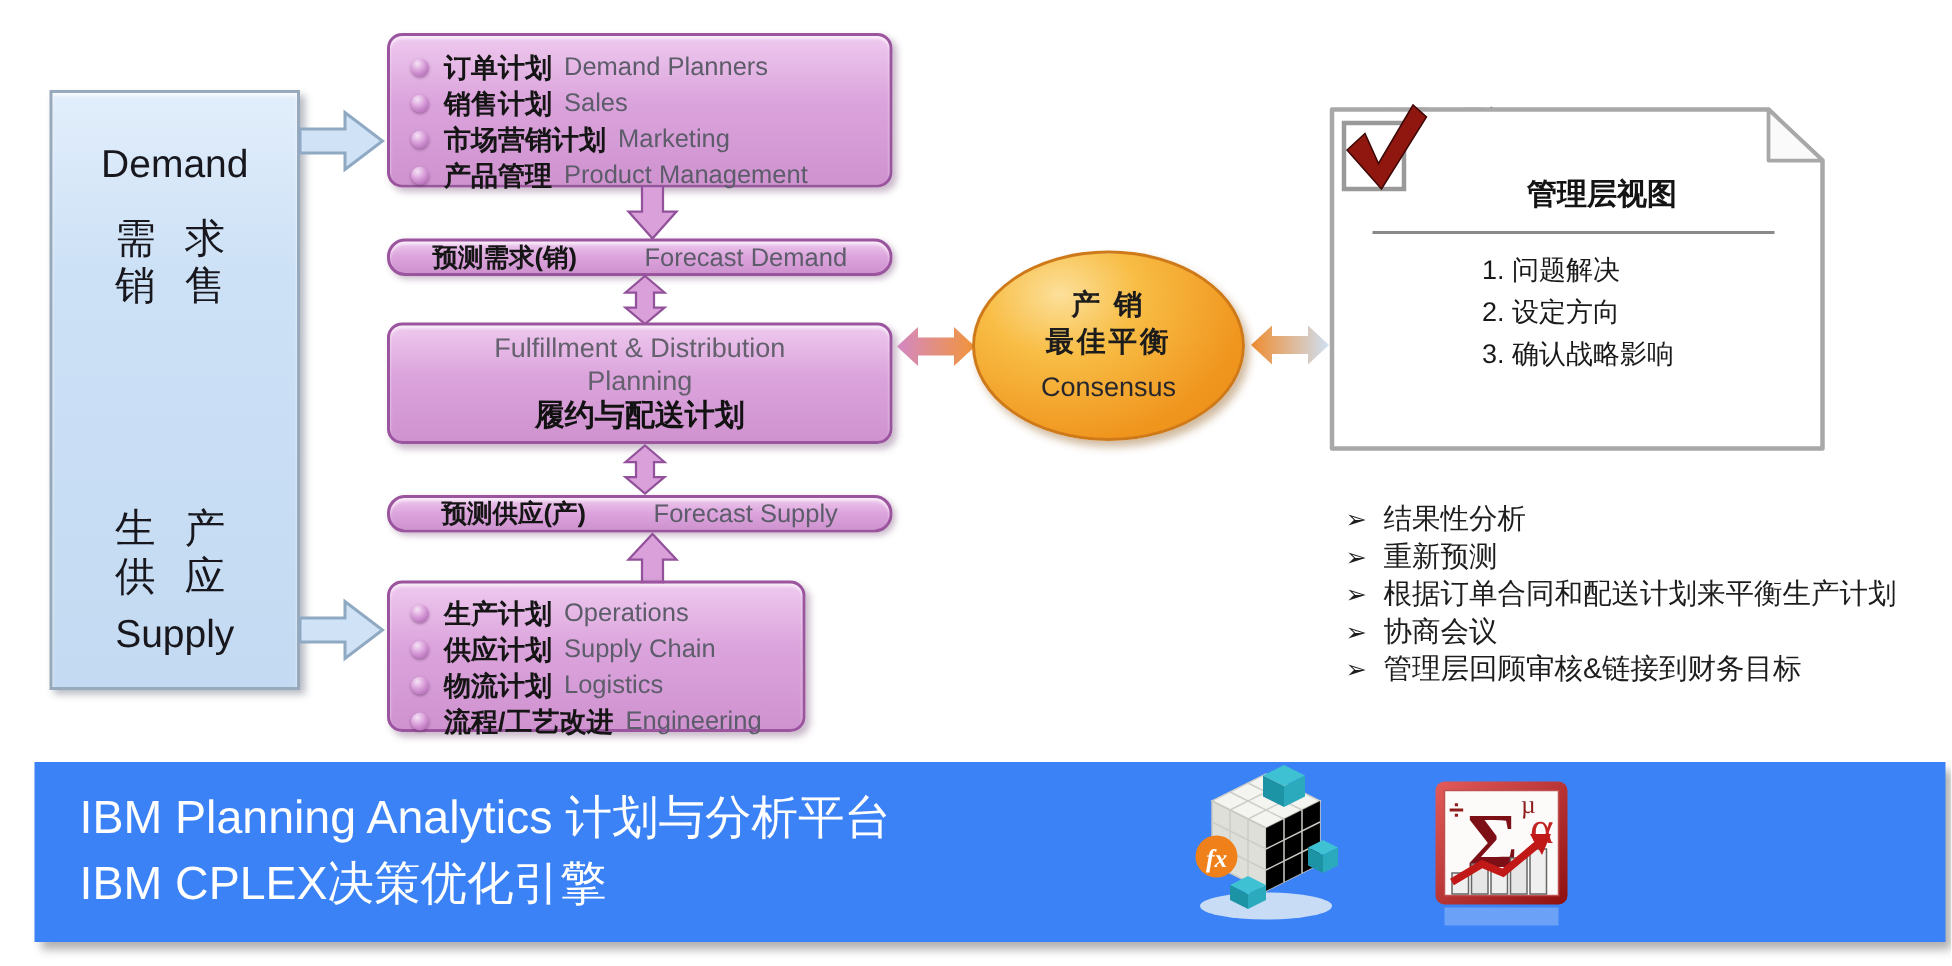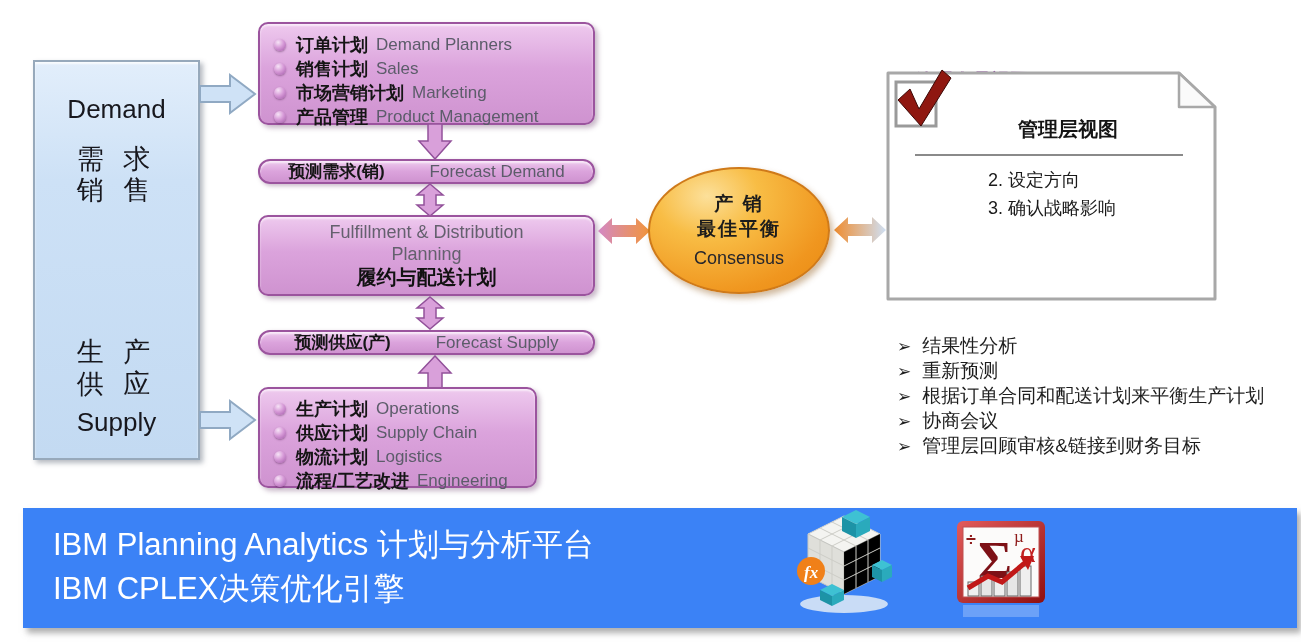--- a/index.html
+++ b/index.html
@@ -214,20 +214,21 @@
     <path d="M294,4 L294,38 L330,38 Z" fill="#fafafa" stroke="#a8a8a8" stroke-width="2.5" stroke-linejoin="round"></path>
   </svg>
   <svg class="abs" style="left:890px; top:68px" width="66" height="66">
     <rect x="6" y="14" width="40" height="44" fill="#ffffff" stroke="#9a9a9a" stroke-width="3"></rect>
     <polygon points="8,32 20,21 29,41 52,2 61,10 31,58" fill="#8f1710" stroke="#3c0705" stroke-width="1"></polygon>
   </svg>
   <div class="abs card-title">管理层视图</div>
   <div class="abs card-sep"></div>
   <div class="abs card-list">
     <div style="align-self:center; text-align:left;">
+      <div>1. 问题解决</div>
       <div>2. 设定方向</div>
       <div>3. 确认战略影响</div>
     </div>
   </div>
 
   <div class="abs alist">
     <div class="aline">
         <span class="ab">➢</span>
         <span>结果性分析</span>
       </div>

